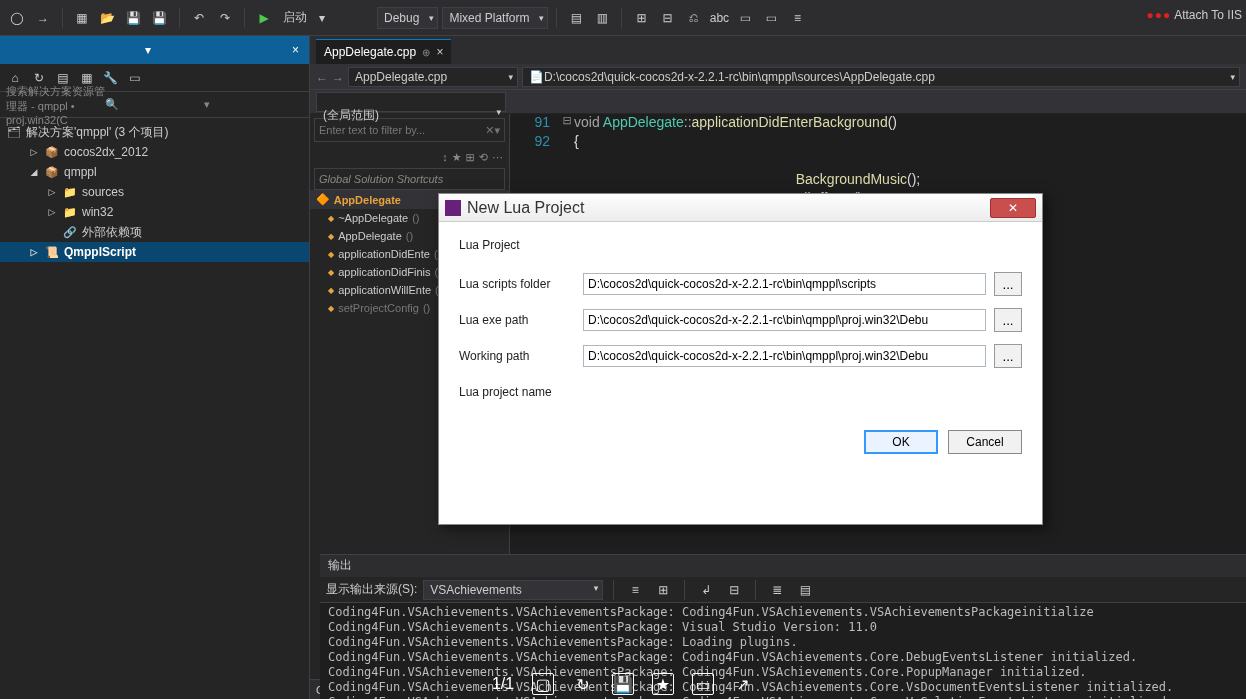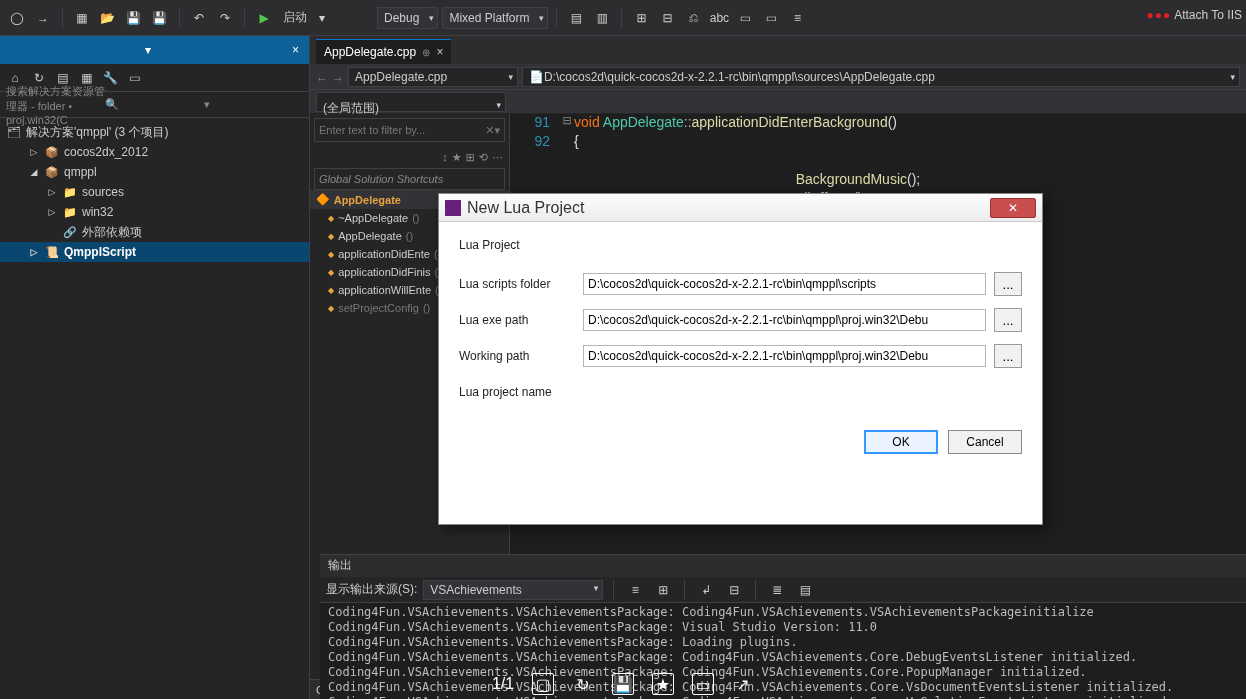--- a/index.html
+++ b/index.html
@@ -32,21 +32,21 @@
 .doc-tabs { height: 28px; background: #2d2d30; display: flex; align-items: flex-end; padding: 0 6px; }
 .doc-tab { background: #1e1e1e; color: #fff; padding: 5px 8px; font-size: 12px; display: flex; align-items: center; gap: 6px; border-top: 1px solid #007acc; }
 .doc-tab .pin { font-size: 10px; color: #888; }
 .doc-tab .close { color: #ccc; cursor: pointer; }
 
 .nav-row { height: 26px; background: #333337; display: flex; align-items: center; gap: 4px; padding: 0 6px; font-size: 12px; border-bottom: 1px solid #3f3f46; }
 .nav-drop { background: #252526; border: 1px solid #3f3f46; padding: 2px 20px 2px 6px; height: 20px; display: flex; align-items: center; position: relative; flex: 0 0 auto; }
 .nav-drop.path { flex: 1; }
 .nav-drop::after { content: "▾"; position: absolute; right: 4px; font-size: 9px; }
 .scope-row { height: 24px; background: #333337; padding: 0 6px; display: flex; align-items: center; border-bottom: 1px solid #252526; }
-.scope-drop { background: #252526; border: 1px solid #3f3f46; padding: 7px 20px 2px 6px; height: 20px; position: relative; width: 190px; }
+.scope-drop { background: #252526; border: 1px solid #3f3f46; padding: 14px 20px 2px 6px; height: 20px; position: relative; width: 190px; }
 .scope-drop::after { content: "▾"; position: absolute; right: 4px; font-size: 9px; }
 
 .editor-body { flex: 1; display: flex; min-height: 0; }
 .side-strip { width: 200px; background: #252526; border-right: 1px solid #3f3f46; display: flex; flex-direction: column; font-size: 11px; overflow: hidden; }
 .strip-filter { height: 24px; border: 1px solid #3f3f46; margin: 4px; display: flex; align-items: center; padding: 0 4px; color: #777; }
 .strip-toolbar { height: 22px; display: flex; align-items: center; justify-content: flex-end; gap: 4px; padding: 0 6px; color: #888; }
 .strip-shortcut { height: 22px; border: 1px solid #3f3f46; margin: 0 4px; padding: 7px 4px; display: flex; align-items: center; color: #888; font-style: italic; }
 .strip-header { background: #333337; padding: 3px 6px; color: #e8a33d; font-weight: bold; display: flex; align-items: center; gap: 4px; }
 .strip-list { flex: 1; }
 .strip-item { padding: 3px 6px 3px 18px; color: #ccc; display: flex; align-items: center; gap: 4px; }
@@ -54,21 +54,21 @@
 .strip-item .paren { color: #777; }
 .strip-footer { color: #5a9bd4; text-align: right; padding: 4px 8px; font-size: 11px; }
 .strip-history { background: #2d2d30; border-top: 1px solid #3f3f46; padding: 3px 6px; display: flex; align-items: center; }
 .strip-history .zoom { margin-left: auto; }
 
 .code-area { flex: 1; background: #1e1e1e; font-family: Consolas, monospace; font-size: 14px; overflow: hidden; position: relative; }
 .code-line { display: flex; height: 19px; white-space: pre; }
 .gutter { width: 50px; text-align: right; padding-right: 10px; color: #2b91af; }
 .fold { width: 14px; color: #888; text-align: center; font-size: 11px; }
 .code-text { flex: 1; }
-.kw { color: #f97316; }
+.kw { color: #a3a3a3; }
 .cls { color: #4ec9b0; }
 .fn { color: #dcdcaa; }
 .op { color: #b4b4b4; }
 .plain { color: #dcdcdc; }
 .comment { color: #57a64a; }
 
 .dialog-shadow { position: absolute; left: 438px; top: 193px; width: 605px; height: 332px; background: #fff; border: 1px solid #888; box-shadow: 4px 4px 12px rgba(0,0,0,0.5); font-family: "Segoe UI", Tahoma, sans-serif; }
 .dialog-title { height: 28px; background: linear-gradient(#fdfdfd,#ececec); display: flex; align-items: center; padding: 0 6px; gap: 6px; border-bottom: 1px solid #ccc; }
 .dialog-title .vs-icon { width: 16px; height: 16px; background: #68217a; }
 .dialog-title .title-text { font-size: 16px; color: #333; }
@@ -153,21 +153,21 @@
     </div>
     <div class="panel-toolbar">
       <div class="tool-btn">⌂</div>
       <div class="tool-btn">↻</div>
       <div class="tool-btn">▤</div>
       <div class="tool-btn">▦</div>
       <div class="tool-btn">🔧</div>
       <div class="tool-btn">▭</div>
     </div>
     <div class="panel-search">
-      <span>搜索解决方案资源管理器 - folder • proj.win32(C</span>
+      <span>搜索解决方案资源管理器 - qmppl • proj.win32(C</span>
       <span>🔍</span>
       <span>▾</span>
     </div>
     <div class="tree">
       <div class="tree-row">
         <span class="tree-icon">🗂</span>
         <span>解决方案'qmppl' (3 个项目)</span>
       </div>
       <div id="tree-items">
           <div class="tree-row">

